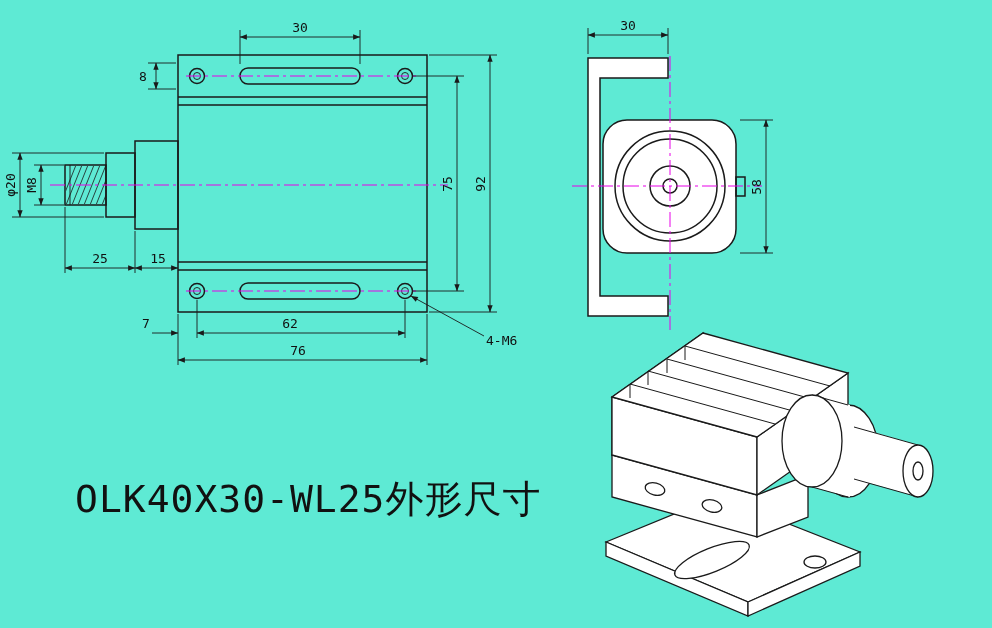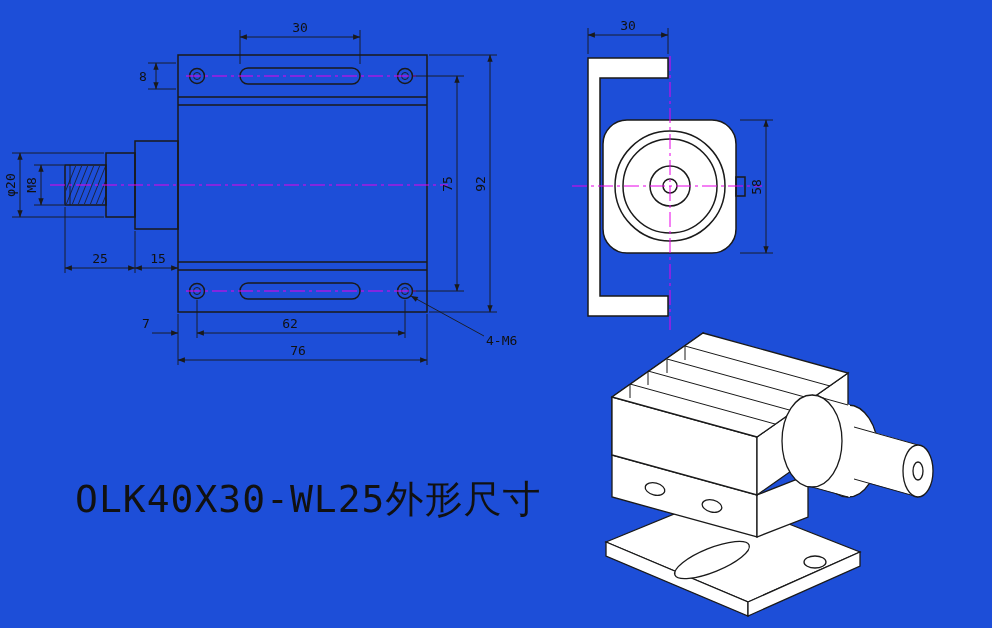--- a/index.html
+++ b/index.html
@@ -1,16 +1,16 @@
 <!DOCTYPE html>
 <html><head>
 <meta charset="utf-8">
 <style>
   html,body{margin:0;padding:0;background:#ffffff;}
-  .stage{position:relative;width:992px;height:628px;background:#1d4ed8;overflow:hidden;font-family:"DejaVu Sans Mono",monospace;}
+  .stage{position:relative;width:992px;height:628px;background:#5eead4;overflow:hidden;font-family:"DejaVu Sans Mono",monospace;}
   svg{position:absolute;left:0;top:0;}
   .obj{stroke:#1a1a1a;stroke-width:1.5;fill:none;}
   .objf{stroke:#1a1a1a;stroke-width:1.5;fill:#ffffff;}
   .thin{stroke:#1a1a1a;stroke-width:0.9;fill:none;}
   .dim{stroke:#1a1a1a;stroke-width:0.9;fill:none;}
   .cl{stroke:#e800e8;stroke-width:1;fill:none;stroke-dasharray:15 4 3 4;}
   .hatch{stroke:#1a1a1a;stroke-width:0.8;}
   .dimtext{font-family:"DejaVu Sans Mono",monospace;font-size:13px;fill:#111111;}
   .title-text{font-family:"DejaVu Sans Mono",monospace;font-size:38px;fill:#111111;letter-spacing:1px;}
   .iso{stroke:#1a1a1a;stroke-width:1.3;fill:#ffffff;}

